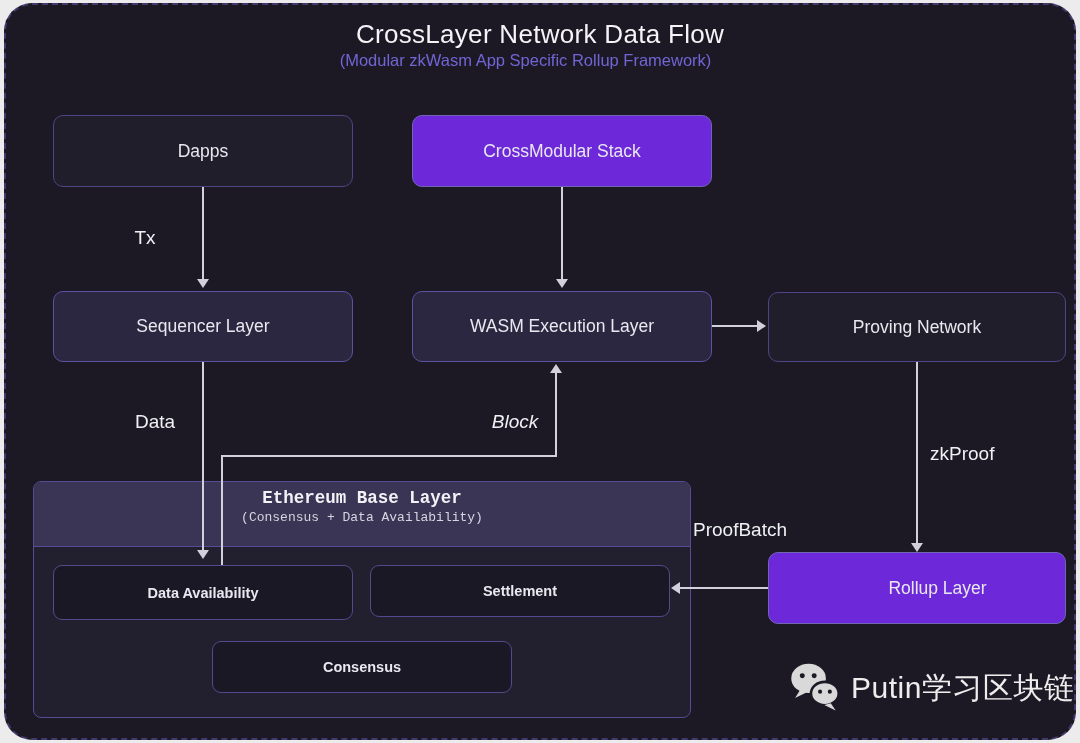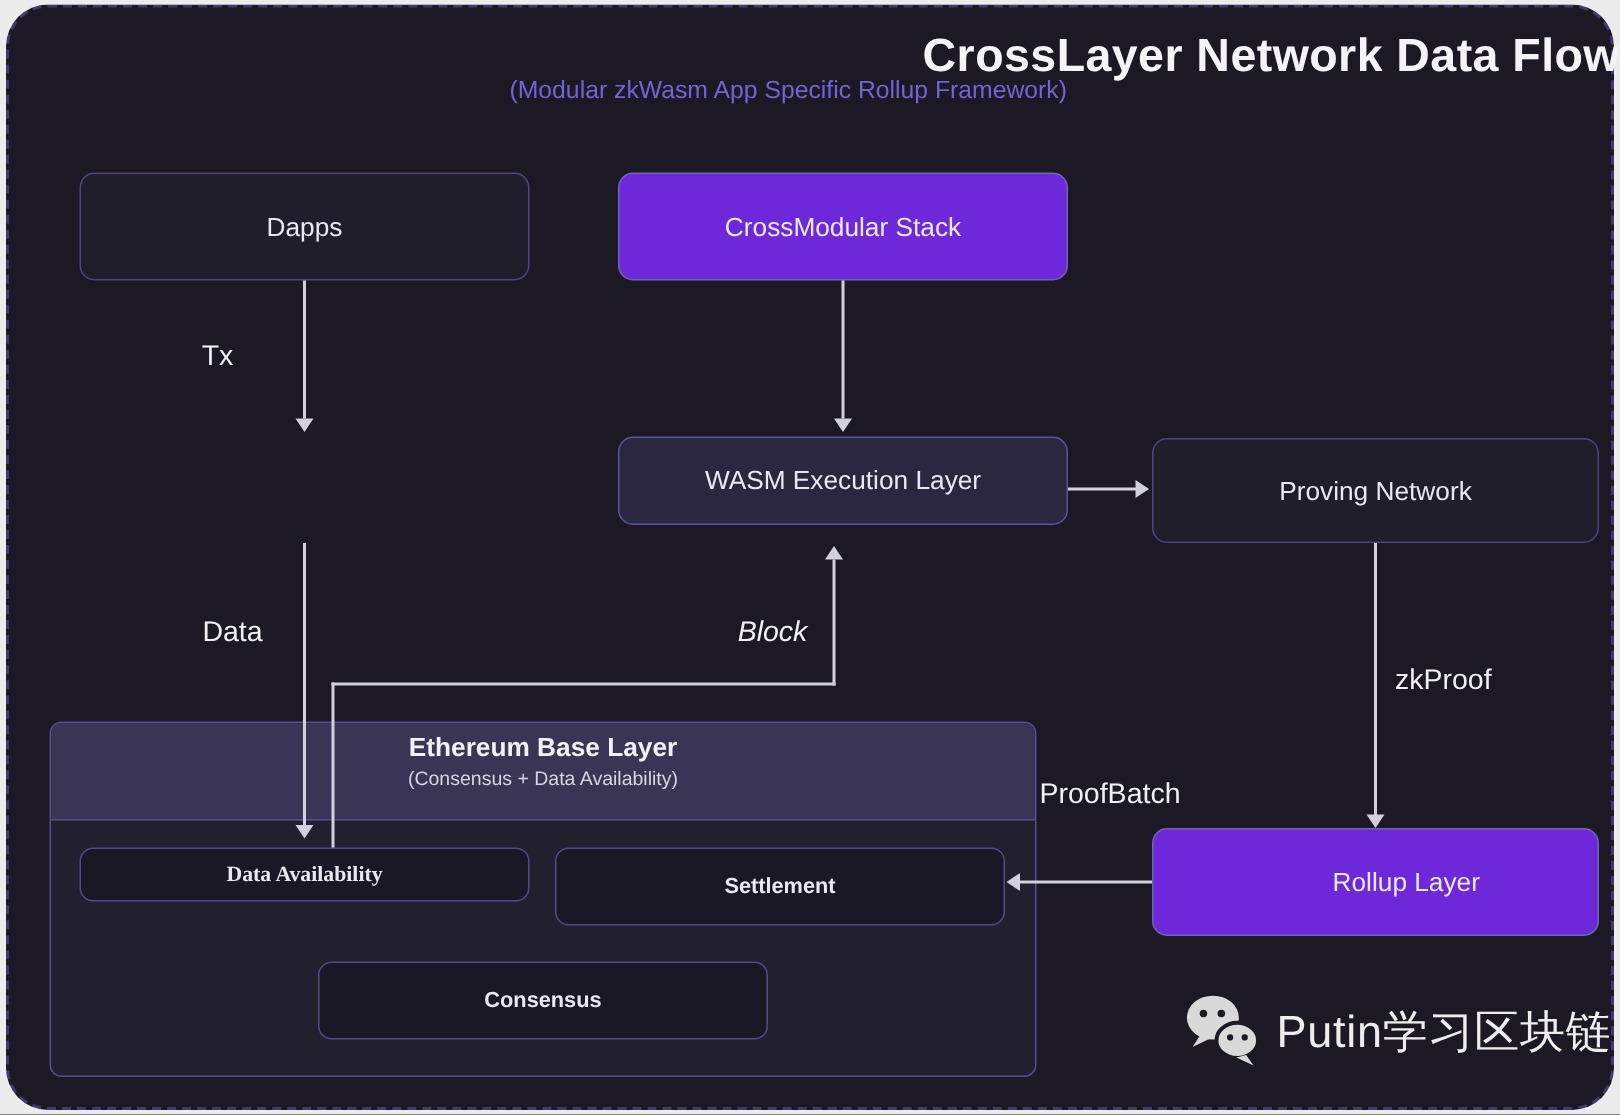--- a/index.html
+++ b/index.html
@@ -15,73 +15,74 @@
   .canvas {
     position: absolute;
     left: 4px; top: 3px; width: 1072px; height: 737px;
     background: #1c1924;
     border: 2px dashed #423a6e;
     border-radius: 28px;
   }
 
   .title {
     position: absolute; left: 0; top: 19px; width: 1080px;
-    text-align: right;
-    color: #f4f3f7; font-size: 31px; font-weight: 700; letter-spacing: 0.3px;
+    text-align: center;
+    color: #f4f3f7; font-size: 26px; font-weight: 400; letter-spacing: 0.3px;
   }
   .subtitle {
     position: absolute; left: 0; top: 51px; width: 1051px;
     text-align: center;
     color: #7165d6; font-size: 16.5px; font-weight: 400;
   }
 
   .node {
     position: absolute;
     display: flex; align-items: center; justify-content: center;
     border-radius: 10px;
     color: #e9e8ef; font-size: 17.5px; font-weight: 400;
   }
   .node-dark  { background: #211e2b; border: 1.5px solid #4d4585; }
   .node-mid   { background: #2b2740; border: 1.5px solid #5b53a2; }
   .node-light { background: #6d28d9; border: 1.5px solid #6e66b4; }
 
   #node-dapps        { left: 53px;  top: 115px; width: 300px; height: 72px; }
   #node-crossmodular { left: 412px; top: 115px; width: 300px; height: 72px; }
   #node-sequencer    { left: 53px;  top: 291px; width: 300px; height: 71px; }
-  #node-wasm         { left: 412px; top: 291px; width: 300px; height: 59px; }
+  #node-wasm         { left: 412px; top: 291px; width: 300px; height: 71px; }
   #node-proving      { left: 768px; top: 292px; width: 298px; height: 70px; }
   #node-rollup       { left: 768px; top: 552px; width: 298px; height: 72px; padding-left: 41px; }
 
   .eth-container {
     position: absolute;
     left: 33px; top: 481px; width: 658px; height: 237px;
     background: #221f2e;
     border: 1.5px solid #544c94;
     border-radius: 8px;
     overflow: hidden;
   }
   .eth-header {
     position: absolute; left: 0; top: 0; width: 100%; height: 65px;
     background: #3a3455;
     border-bottom: 1px solid #544c94;
     text-align: center;
     padding-top: 6px;
+    font-family: Liberation Mono, monospace;
   }
   .eth-title { color: #f2f1f6; font-size: 17.5px; font-weight: 700; }
   .eth-subtitle { color: #d7d5e0; font-size: 13px; font-weight: 400; margin-top: 2px; }
 
   .inner-node {
     position: absolute;
     display: flex; align-items: center; justify-content: center;
     background: #1b1826;
     border: 1.5px solid #524a8c;
     border-radius: 9px;
     color: #e9e8ef; font-size: 14.5px; font-weight: 700;
   }
-  #node-da         { left: 53px;  top: 565px; width: 300px; height: 36px; font-family: Liberation Serif, serif; }
+  #node-da         { left: 53px;  top: 565px; width: 300px; height: 55px; }
   #node-settlement { left: 370px; top: 565px; width: 300px; height: 52px; }
   #node-consensus  { left: 212px; top: 641px; width: 300px; height: 52px; }
 
   .line { position: absolute; background: #d2d0dd; }
   .arrowhead { position: absolute; width: 0; height: 0; }
   .ah-down  { border-left: 6px solid transparent; border-right: 6px solid transparent; border-top: 9px solid #d2d0dd; }
   .ah-up    { border-left: 6px solid transparent; border-right: 6px solid transparent; border-bottom: 9px solid #d2d0dd; }
   .ah-right { border-top: 6px solid transparent; border-bottom: 6px solid transparent; border-left: 9px solid #d2d0dd; }
   .ah-left  { border-top: 6px solid transparent; border-bottom: 6px solid transparent; border-right: 9px solid #d2d0dd; }
 
@@ -110,20 +111,23 @@
   <div class="canvas"></div>
 
   <div class="title">CrossLayer Network Data Flow</div>
   <div class="subtitle">(Modular zkWasm App Specific Rollup Framework)</div>
 
   <div class="node node-dark" id="node-dapps">
     <span>Dapps</span>
   </div>
   <div class="node node-light" id="node-crossmodular">
     <span>CrossModular Stack</span>
+  </div>
+  <div class="node node-mid" id="node-sequencer">
+    <span>Sequencer Layer</span>
   </div>
   <div class="node node-mid" id="node-wasm">
     <span>WASM Execution Layer</span>
   </div>
   <div class="node node-dark" id="node-proving">
     <span>Proving Network</span>
   </div>
   <div class="node node-light" id="node-rollup">
     <span>Rollup Layer</span>
   </div>

